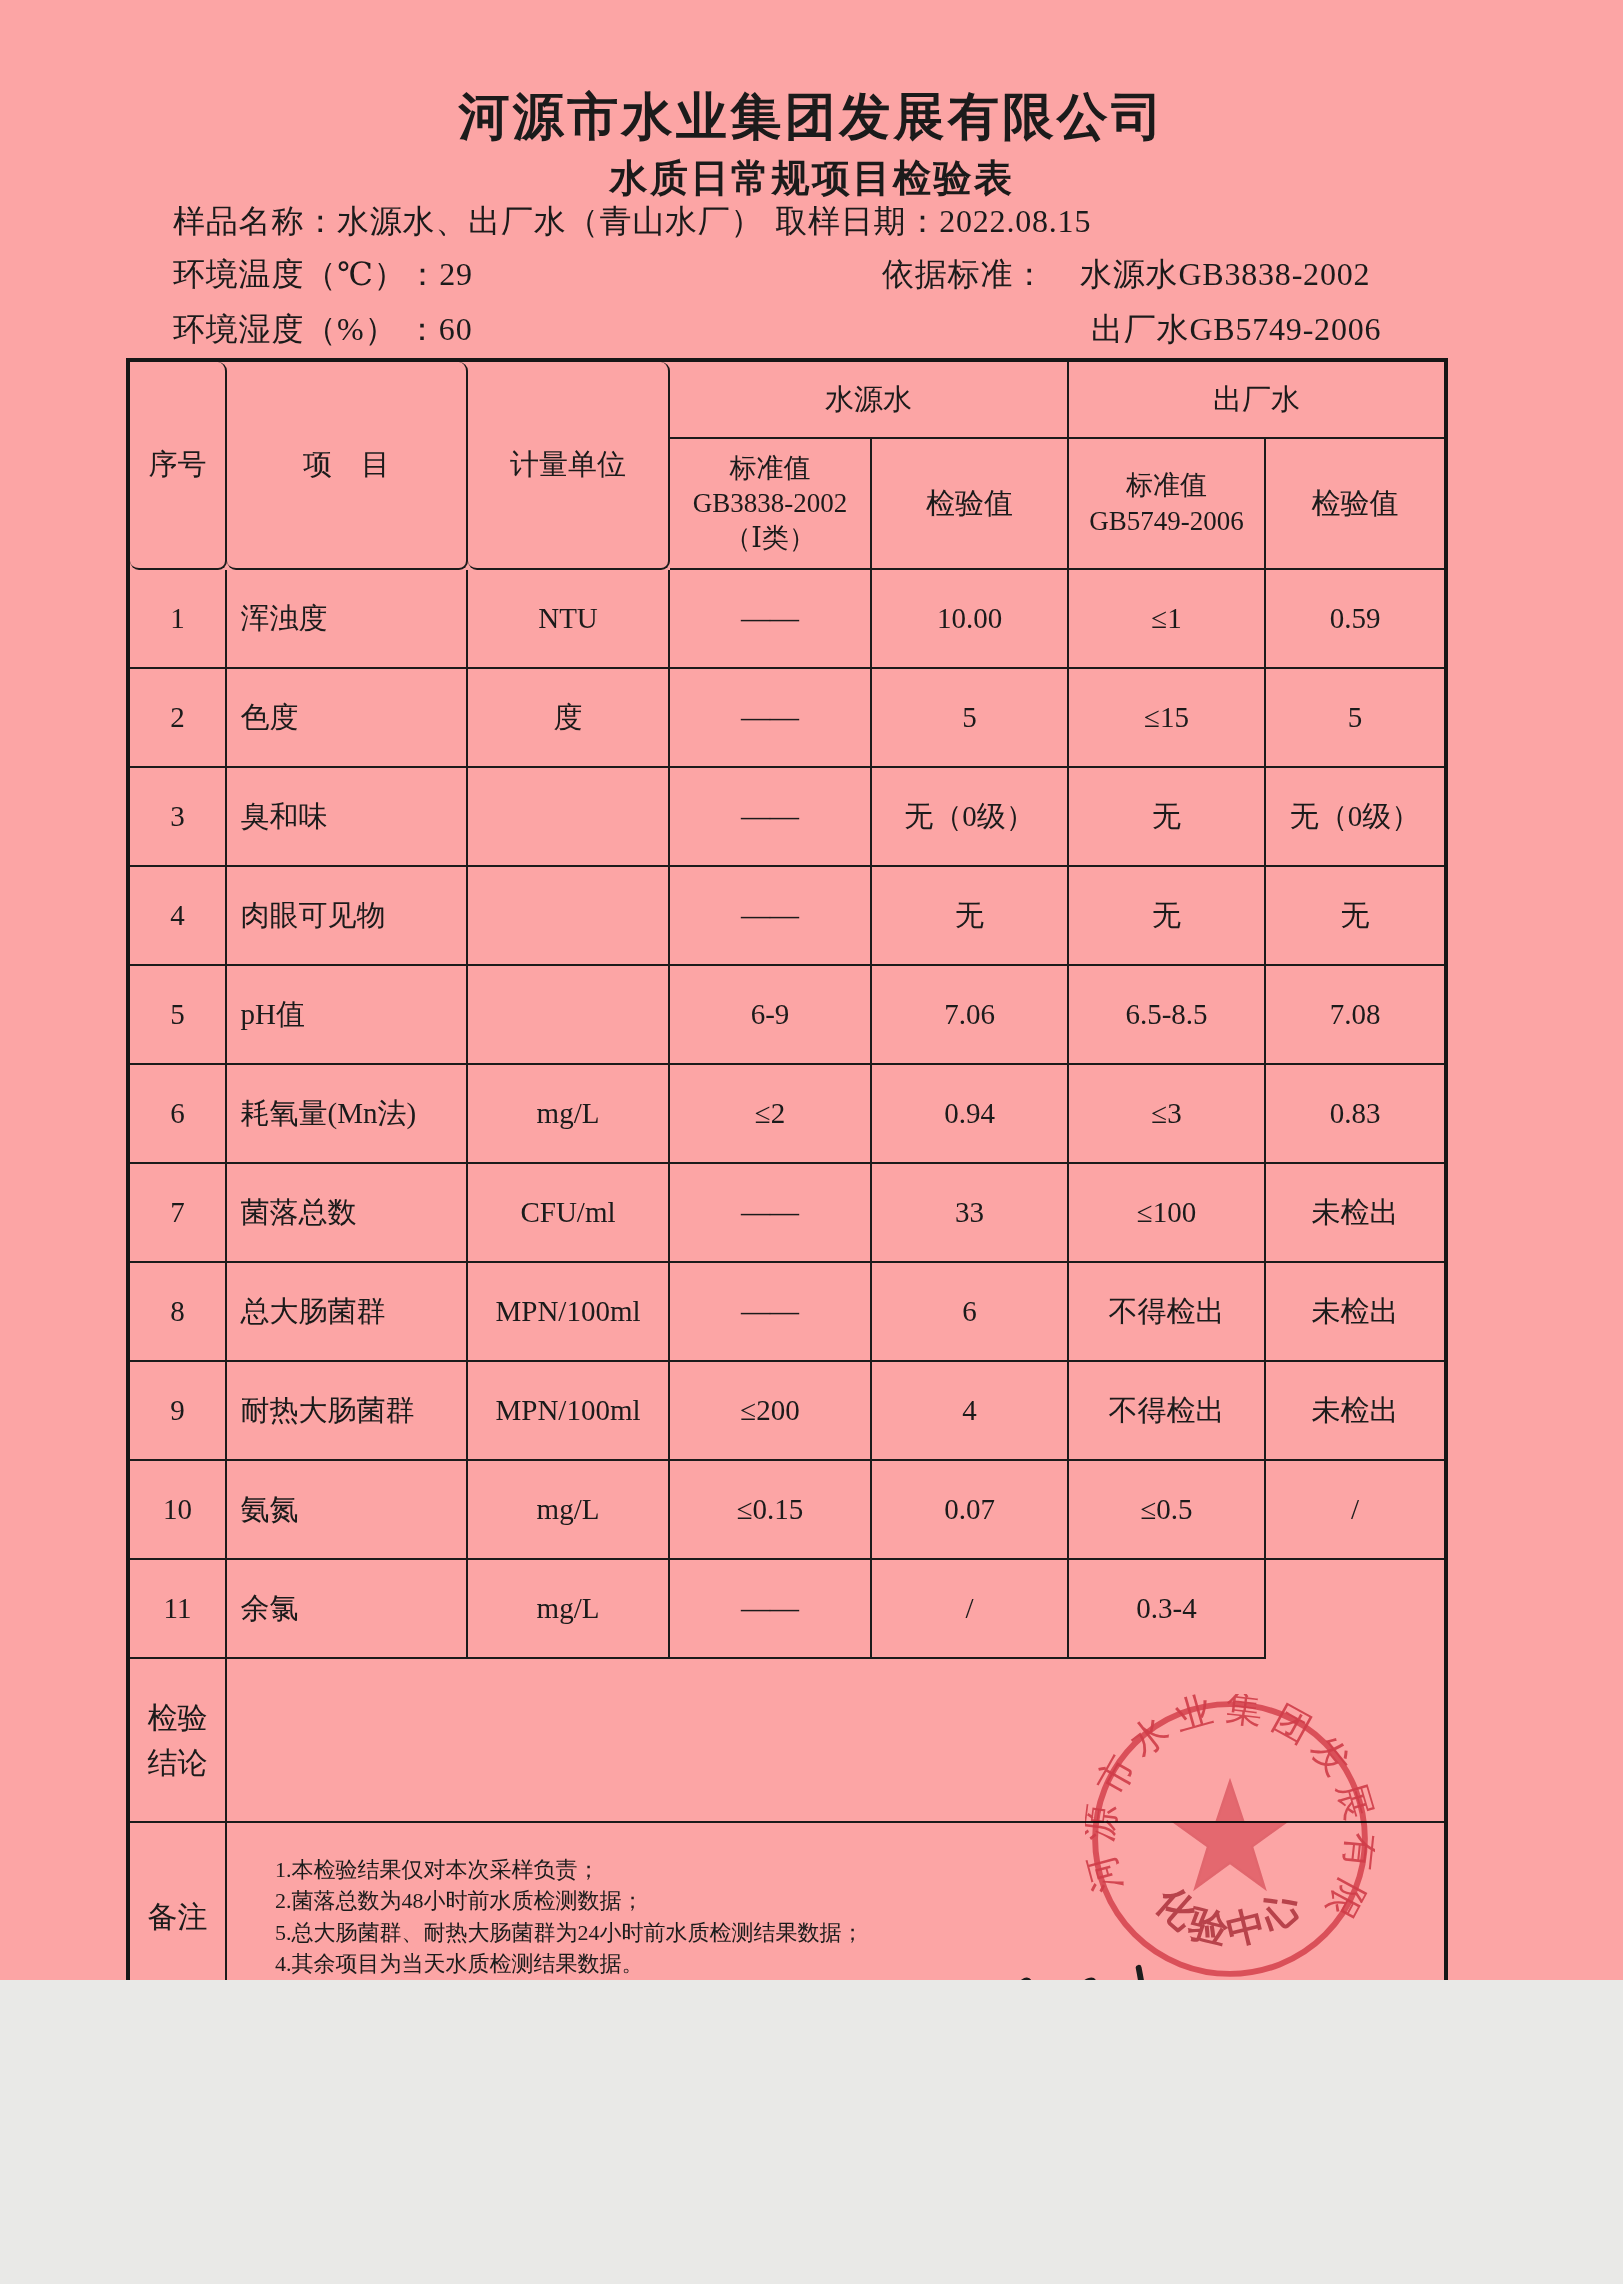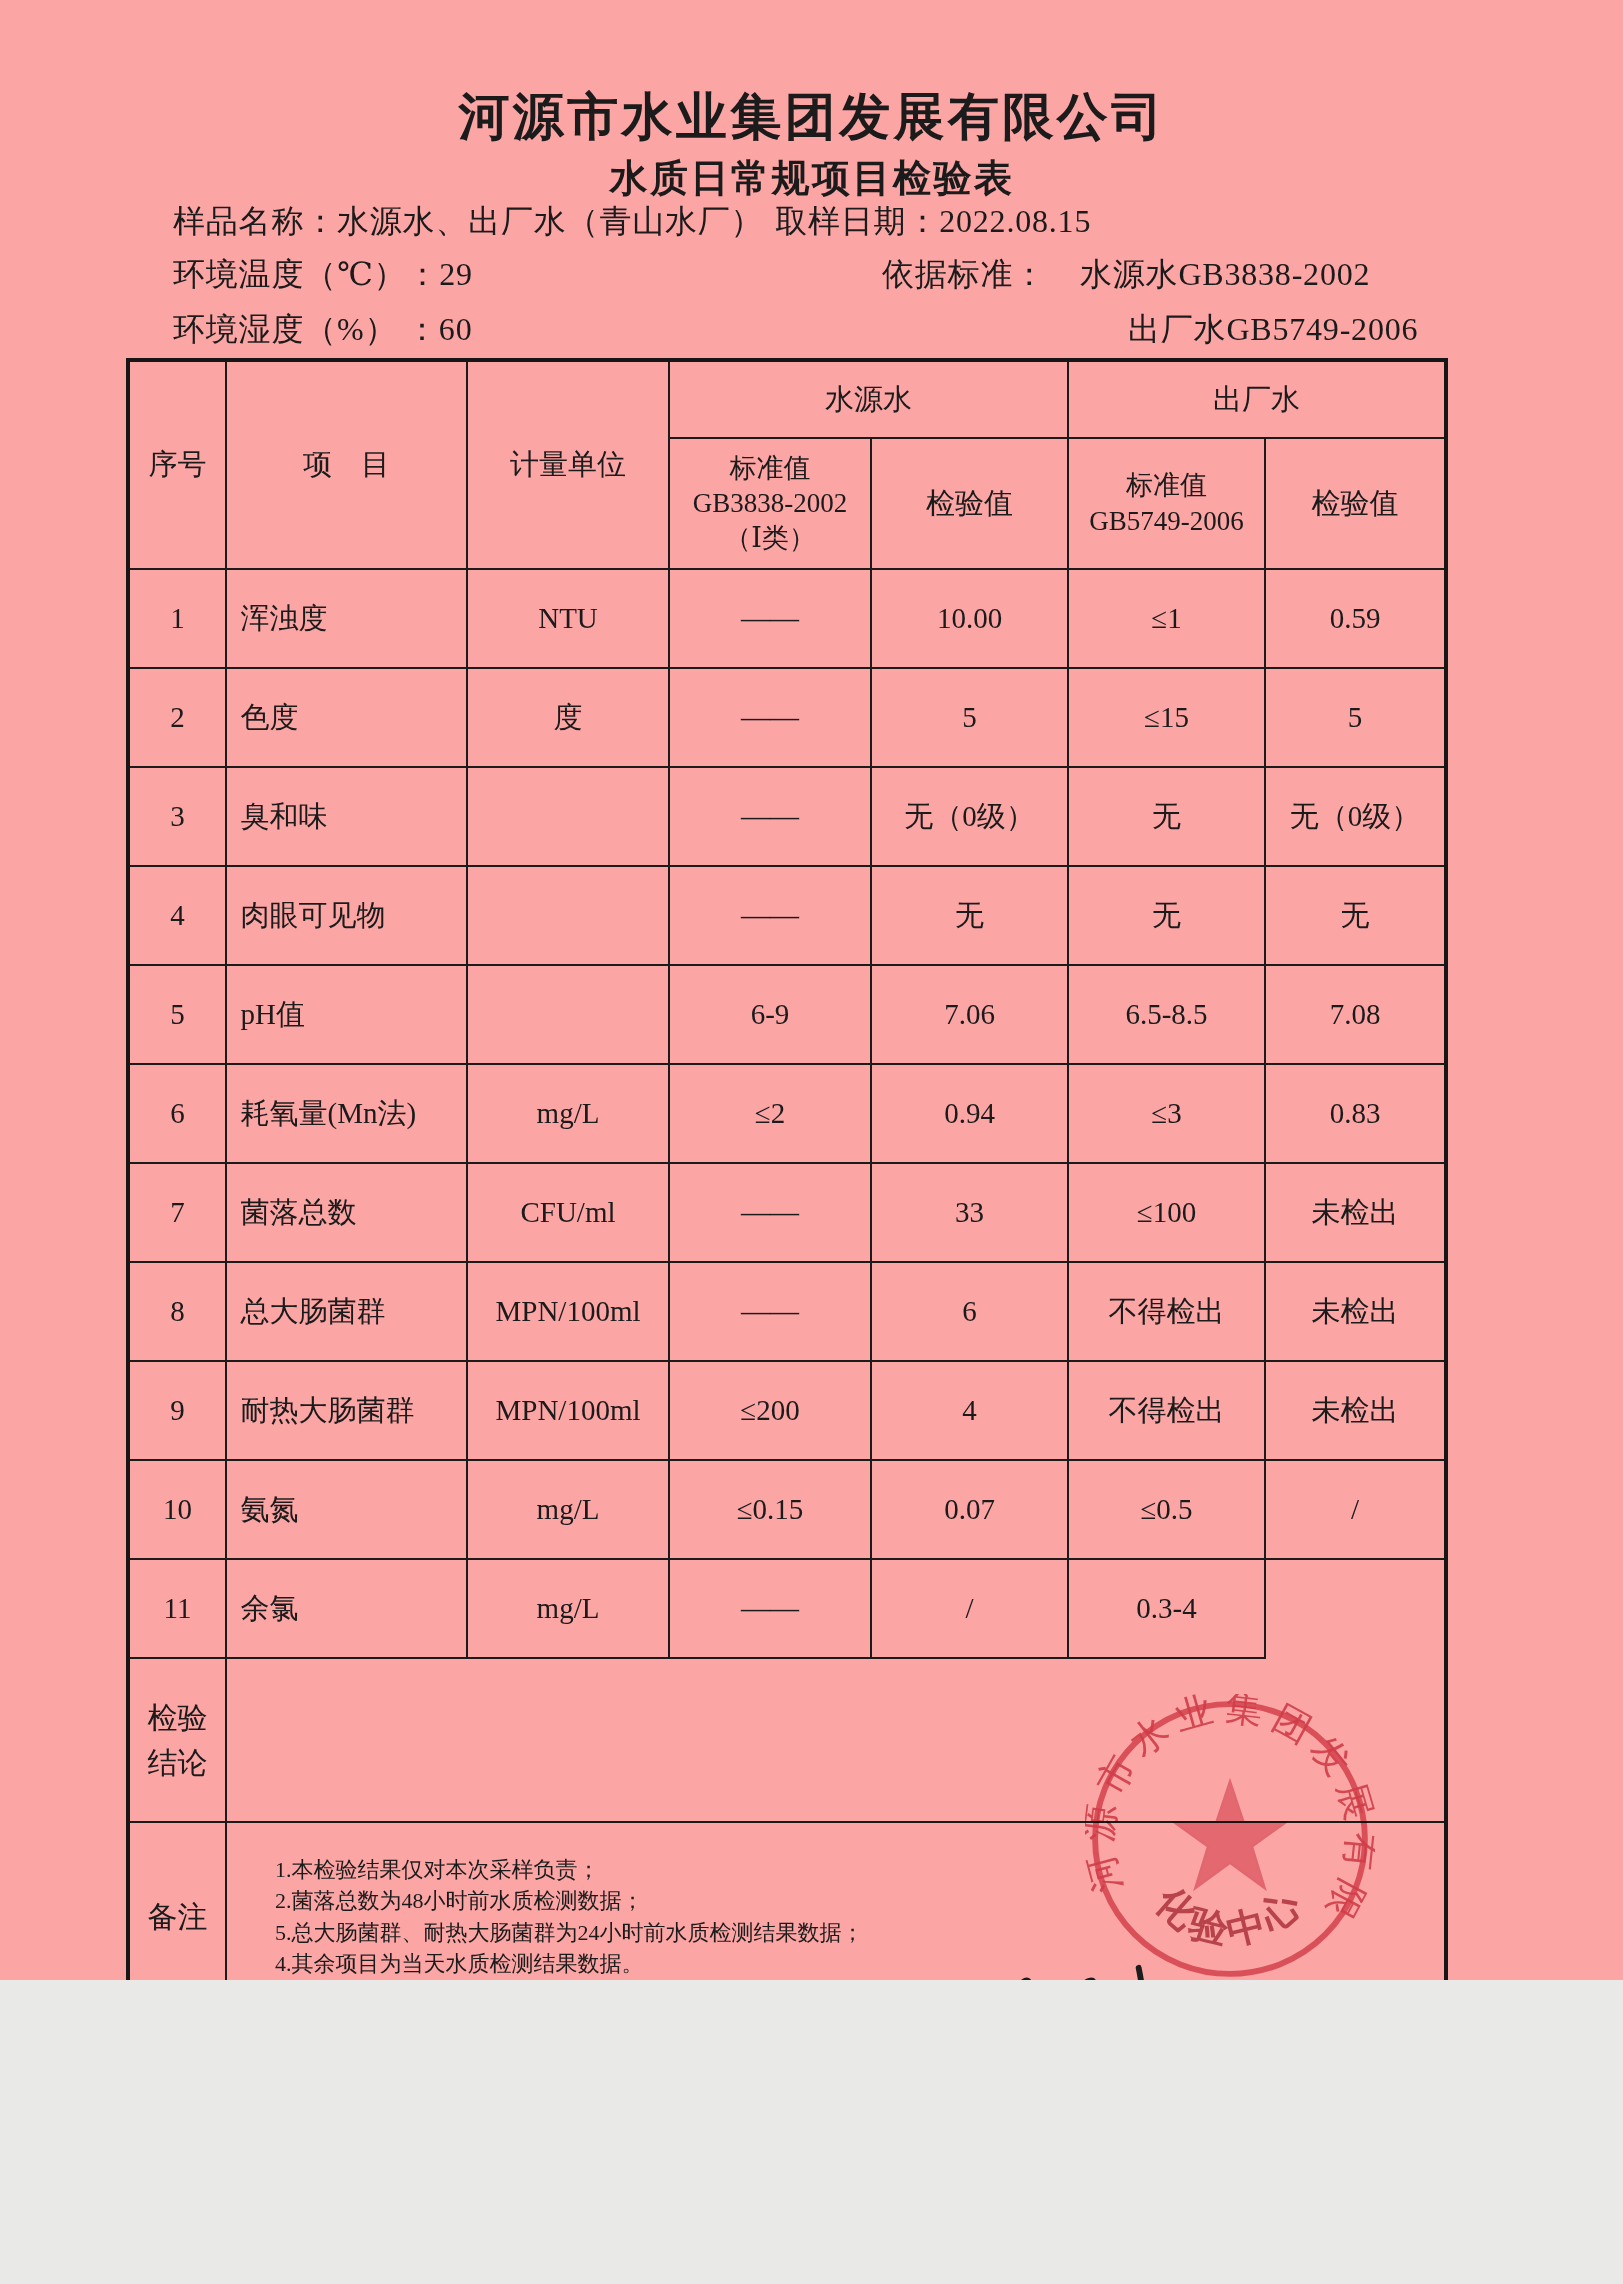--- a/index.html
+++ b/index.html
@@ -25,21 +25,21 @@
     letter-spacing:2.5px;
   }
   
   .info{position:absolute;font-size:32px;letter-spacing:0.8px;white-space:nowrap;}
   .i-line1{top:200px;left:173px;}
   .i-line1 .gap{display:inline-block;width:11.8px;}
   .i-temp{top:253px;left:173px;}
   .i-basis{top:253px;left:882px;}
   .i-basis .std{margin-left:34px;}
   .i-hum{top:308px;left:173px;}
-  .i-std2{top:308px;left:1128px;}
+  .i-std2{top:308px;left:1091px;}
   
   .wqtable{
     position:absolute;left:126px;top:358px;
     display:grid;
     grid-template-columns:97px 241px 202px 202px 197px 197px 178px;
     grid-template-rows:77px 131px repeat(11,99px) 164px 187px;
     border:4.2px solid #161616;
     background:transparent;
   }
   .td{
@@ -47,21 +47,21 @@
     border-bottom:2.5px solid #1b1b1b;
     display:flex;align-items:center;justify-content:center;
     font-size:29px;text-align:center;
     white-space:pre-line;line-height:1.35;
     padding:1.7px 3.4px;box-sizing:border-box;
   }
   .noR{border-right:none;}
   .noB{border-bottom:none;}
   .hdr{font-size:29px;}
   .hdr-std{font-size:27px;line-height:1.3;}
-  .rs2{grid-row:span 2;}
+  .rs2{grid-row:span 2;border-radius:9px;}
   .cs2{grid-column:span 2;}
   .item-cell{justify-content:flex-start;text-align:left;padding-left:13.5px;}
   .concl-label,.notes-label{font-size:30px;line-height:1.5;}
   .notes-cell{
     flex-direction:column;align-items:flex-start;justify-content:center;
     text-align:left;padding:6.7px 5px 6.7px 10px;
   }
   .notes-cell .note-line{font-size:22px;line-height:1.42;white-space:nowrap;margin-left:38px;}
   
   .sig-label{position:absolute;font-size:31px;white-space:nowrap;}

